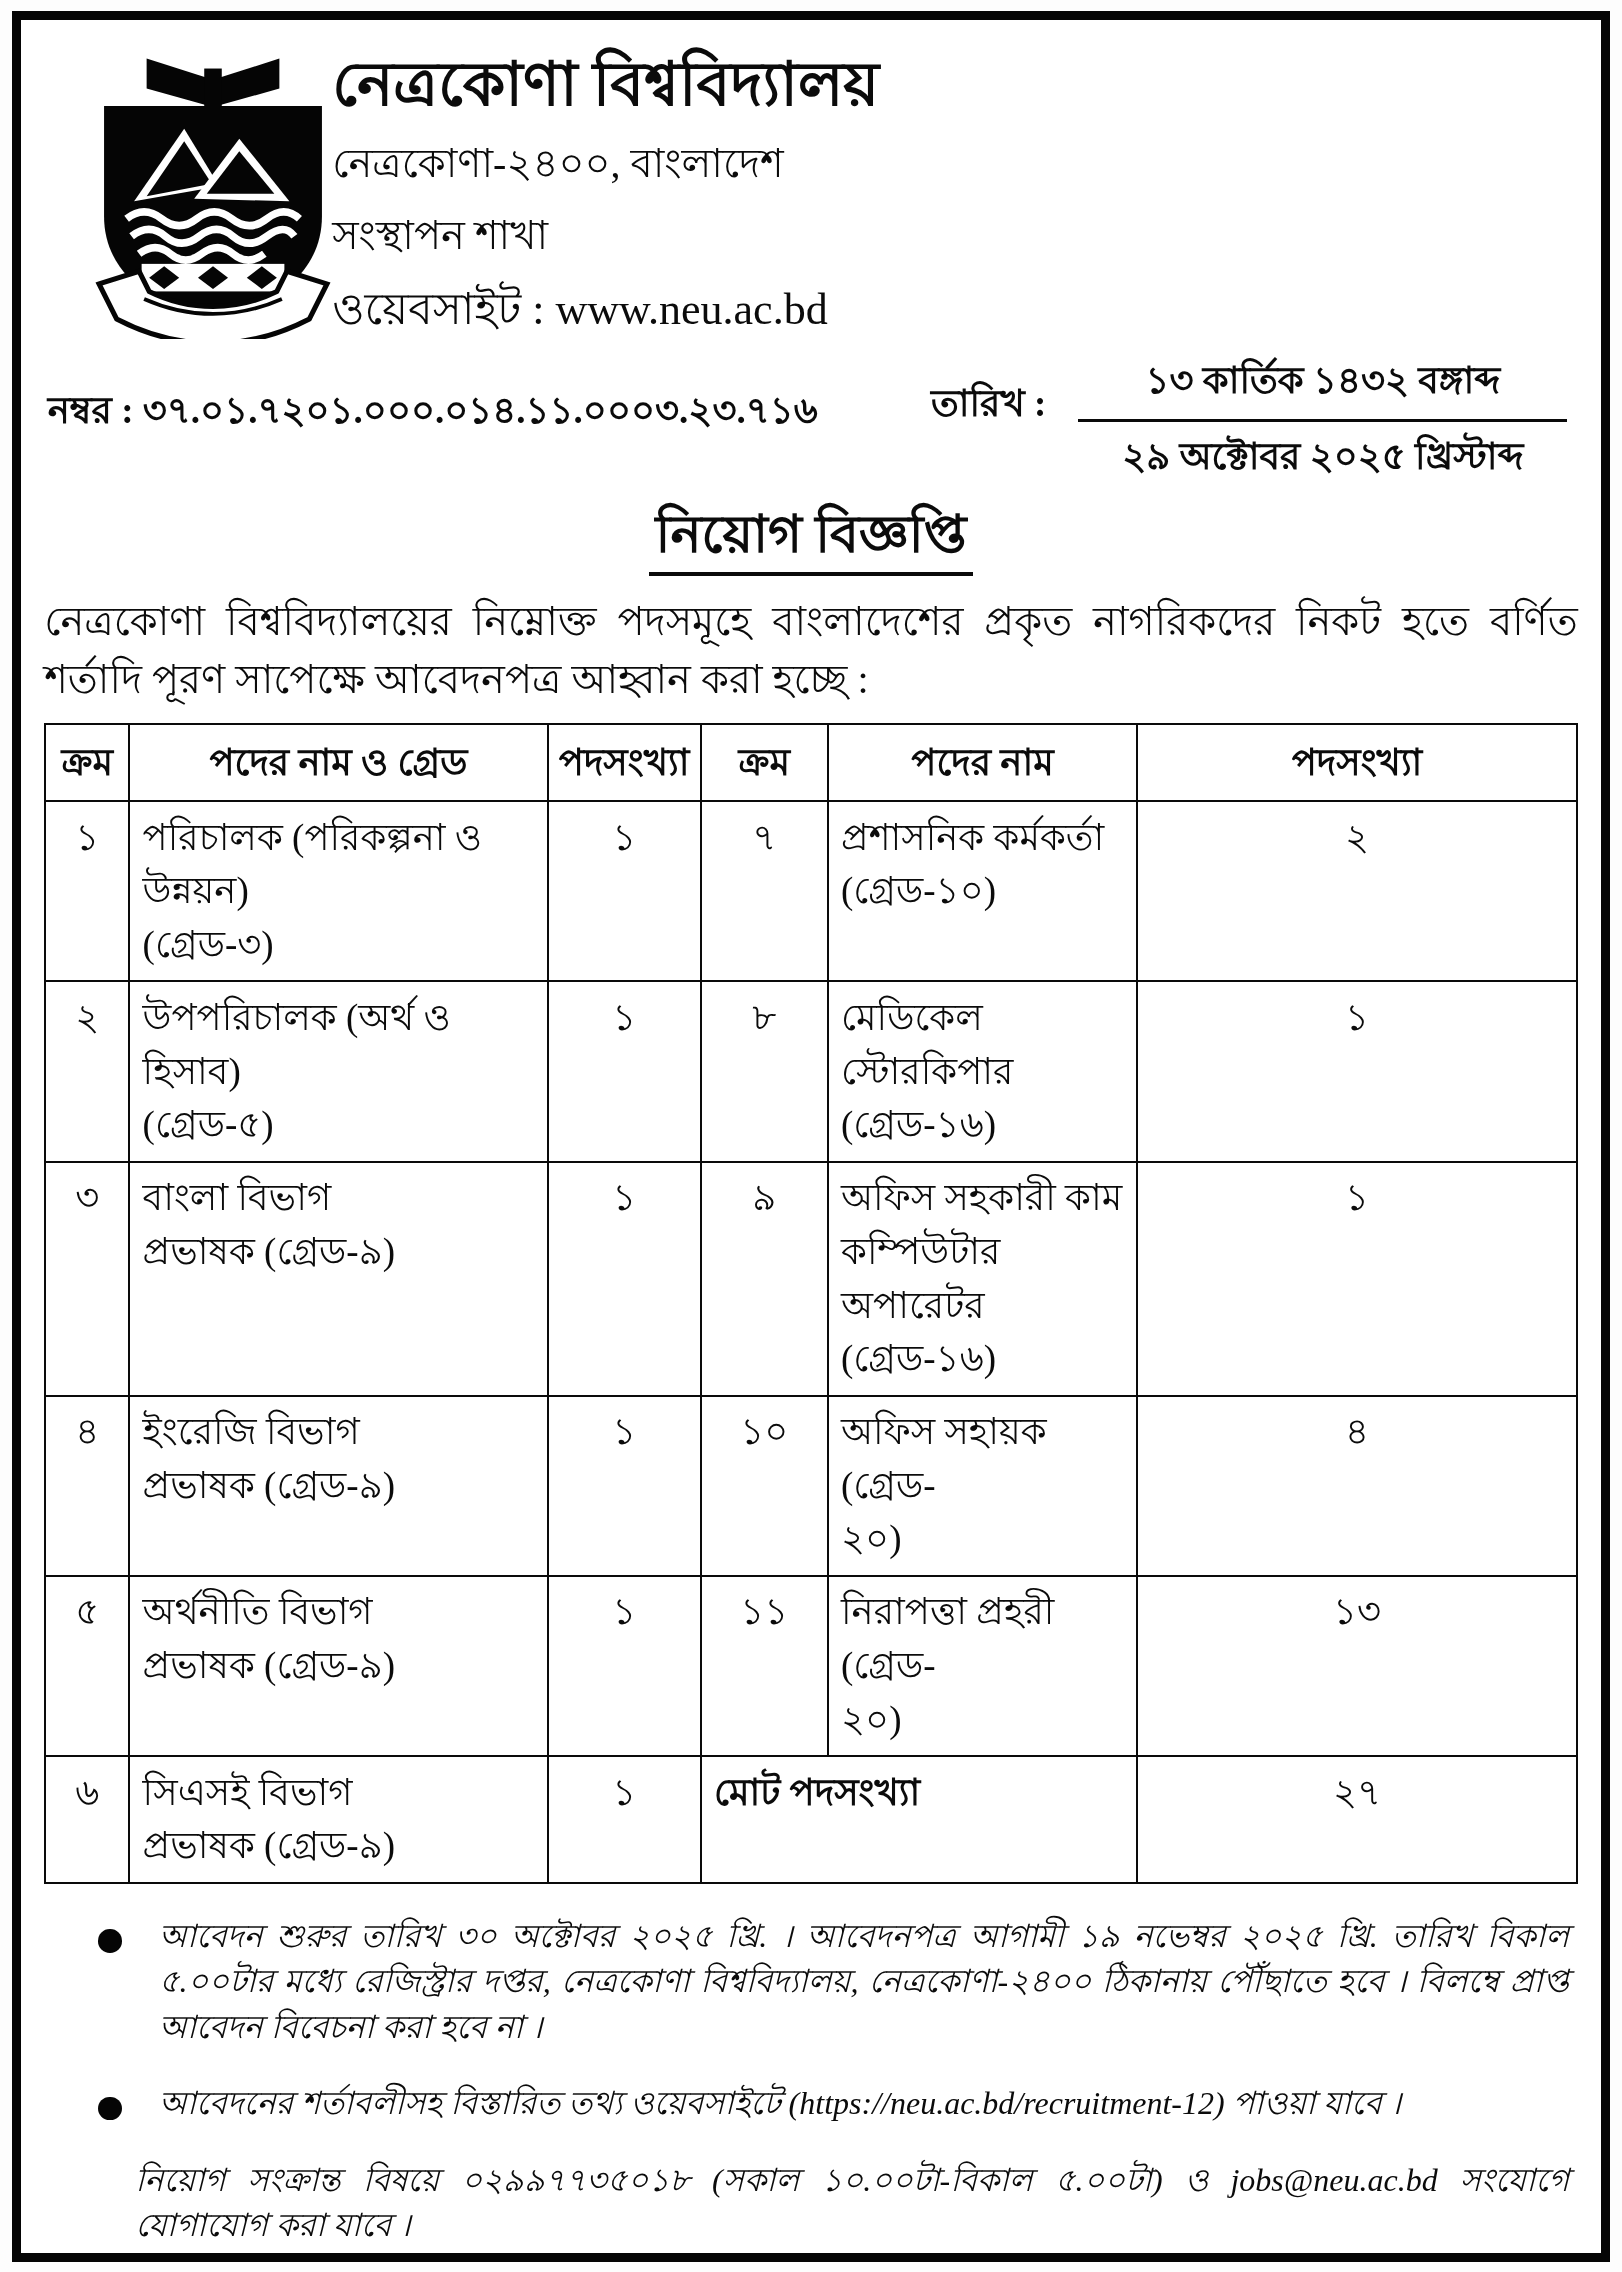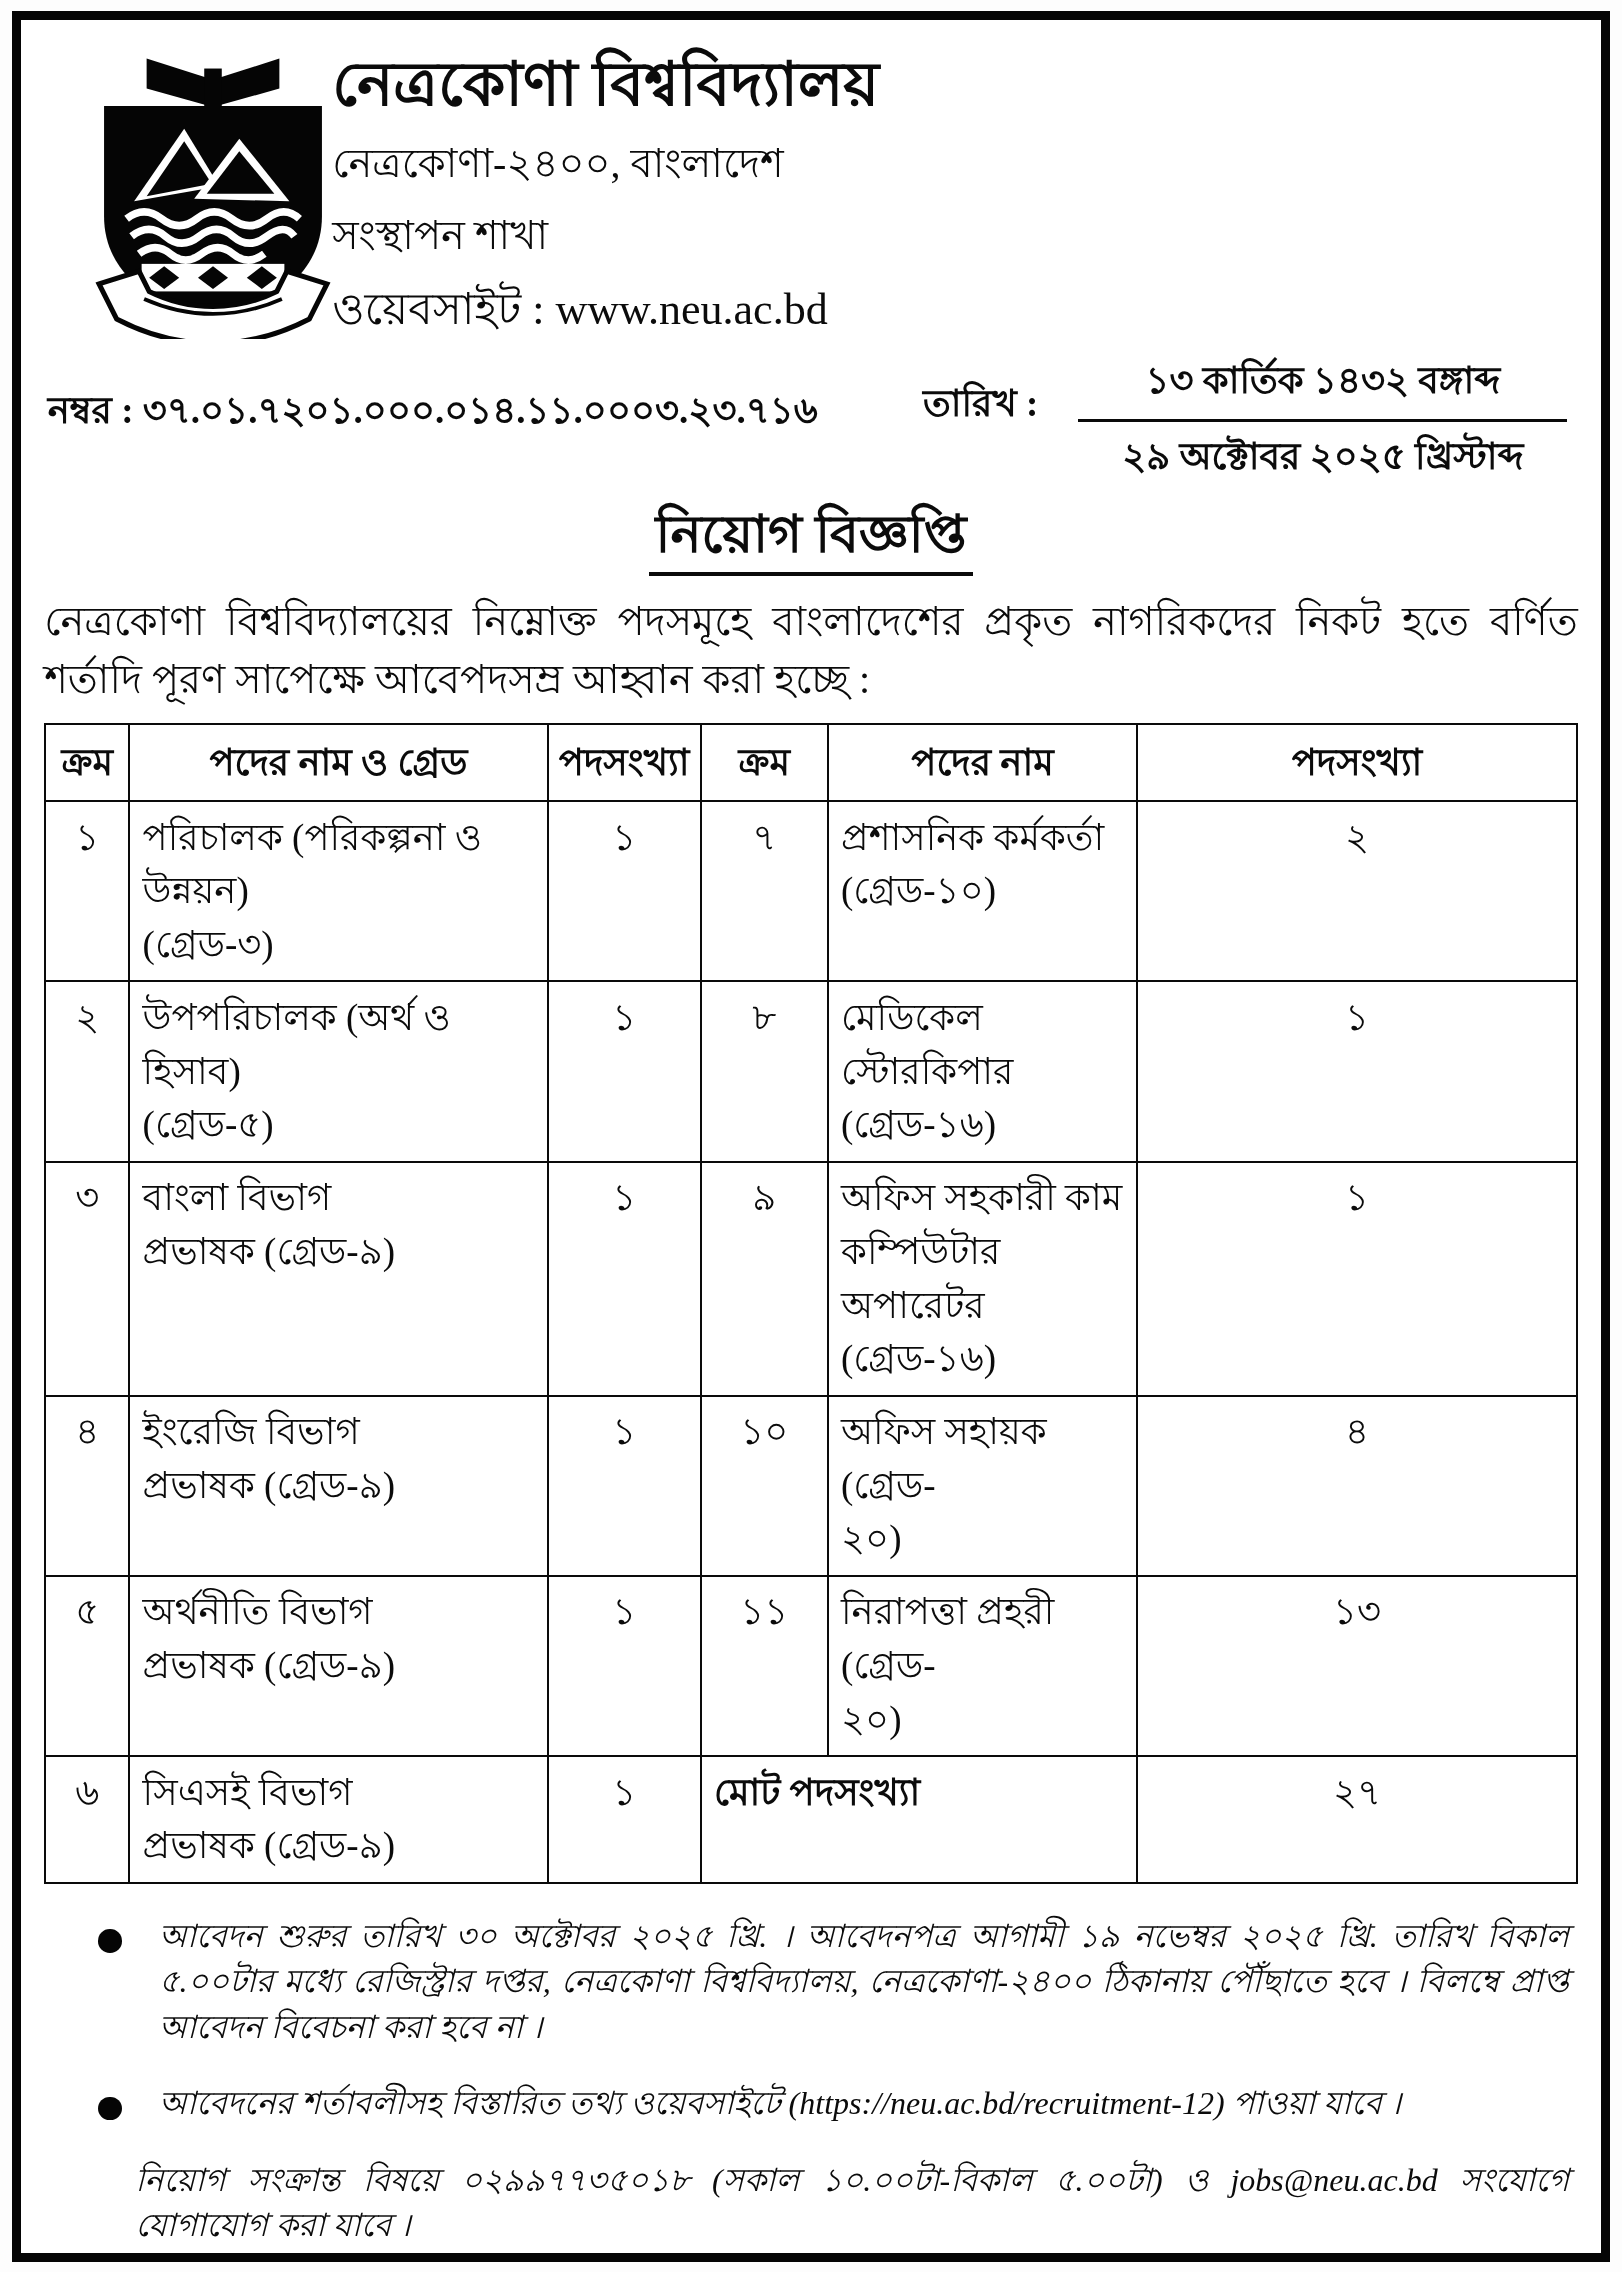--- a/index.html
+++ b/index.html
@@ -25,21 +25,21 @@
   .uni-name { font-size: 61px; font-weight: 700; line-height: 1.15; }
   .uni-addr { font-size: 40px; margin-top: 12.2px; }
   .uni-branch { font-size: 40px; margin-top: 5.2px; }
   .uni-web { font-size: 44px; margin-top: 5.2px; }
   
   .ref-row {
     display: flex; justify-content: space-between; align-items: flex-start;
     margin-top: 1.7px; padding: 0 3.5px;
   }
   .memo { font-size: 37px; font-weight: 600; padding-top: 30px; }
-  .date-block { display: flex; align-items: flex-start; gap: 40px; padding-right: 7px; }
+  .date-block { display: flex; align-items: flex-start; gap: 32px; padding-right: 7px; }
   .date-label { font-size: 37px; font-weight: 600; padding-top: 23px; }
   .date-stack { text-align: center; font-size: 37px; font-weight: 600; min-width: 489px; }
   .date-top { padding: 0 8.7px 5.2px 8.7px; border-bottom: 3.5px solid #0a0a0a; }
   .date-bottom { padding-top: 5.2px; }
   
   .title-row { text-align: center; margin-top: 15.7px; }
   .notice-title {
     display: inline-block; font-size: 52px; font-weight: 700;
     border-bottom: 4.4px solid #0a0a0a; padding: 0 7px 8.7px 7px; line-height: 1.1;
   }
@@ -116,21 +116,21 @@
         <div class="date-top">১৩ কার্তিক ১৪৩২ বঙ্গাব্দ</div>
         <div class="date-bottom">২৯ অক্টোবর ২০২৫ খ্রিস্টাব্দ</div>
       </div>
     </div>
   </div>
 
   <div class="title-row">
     <span class="notice-title">নিয়োগ বিজ্ঞপ্তি</span>
   </div>
 
-  <div class="intro">নেত্রকোণা বিশ্ববিদ্যালয়ের নিম্নোক্ত পদসমূহে বাংলাদেশের প্রকৃত নাগরিকদের নিকট হতে বর্ণিত শর্তাদি পূরণ সাপেক্ষে আবেপদসম্র আহ্বান করা হচ্ছে :</div>
+  <div class="intro">নেত্রকোণা বিশ্ববিদ্যালয়ের নিম্নোক্ত পদসমূহে বাংলাদেশের প্রকৃত নাগরিকদের নিকট হতে বর্ণিত শর্তাদি পূরণ সাপেক্ষে আবেদনপত্র আহ্বান করা হচ্ছে :</div>
 
   <table class="jobs">
     <colgroup>
       <col style="width:5.5%">
         <col style="width:27.3%">
         <col style="width:10%">
       <col style="width:8.3%">
         <col style="width:20.2%">
         <col style="width:28.7%">
     </colgroup>

